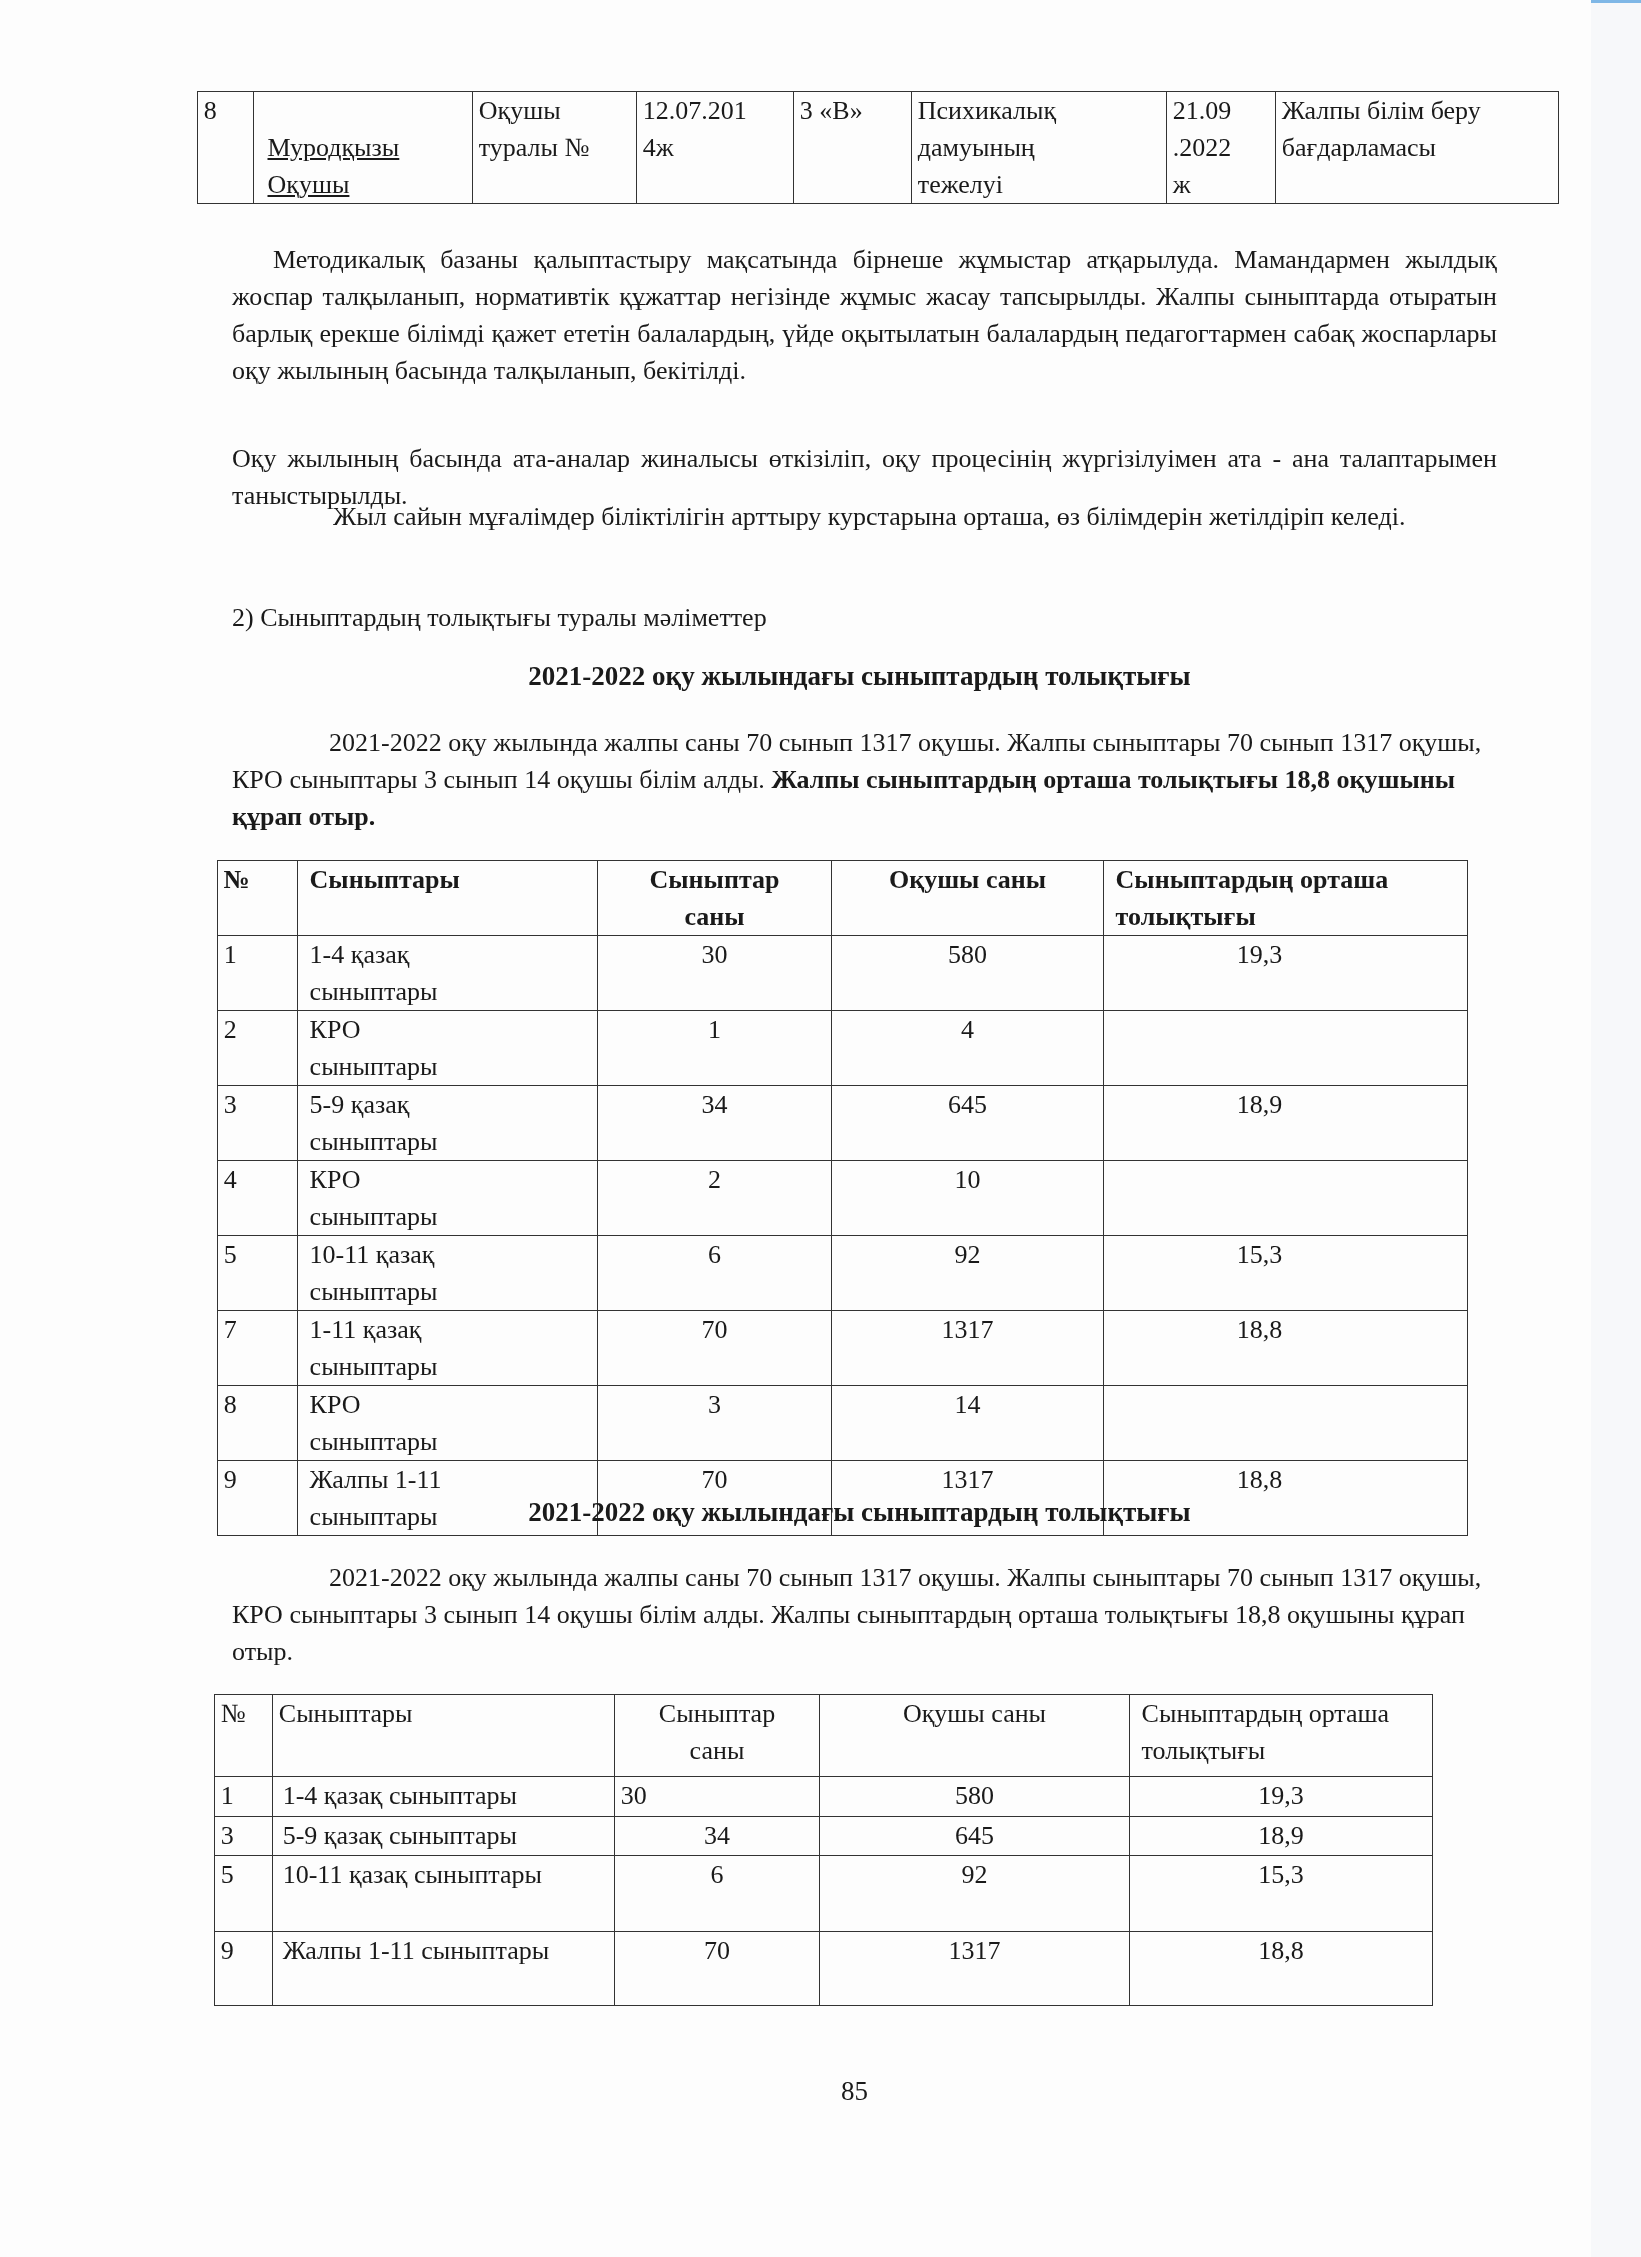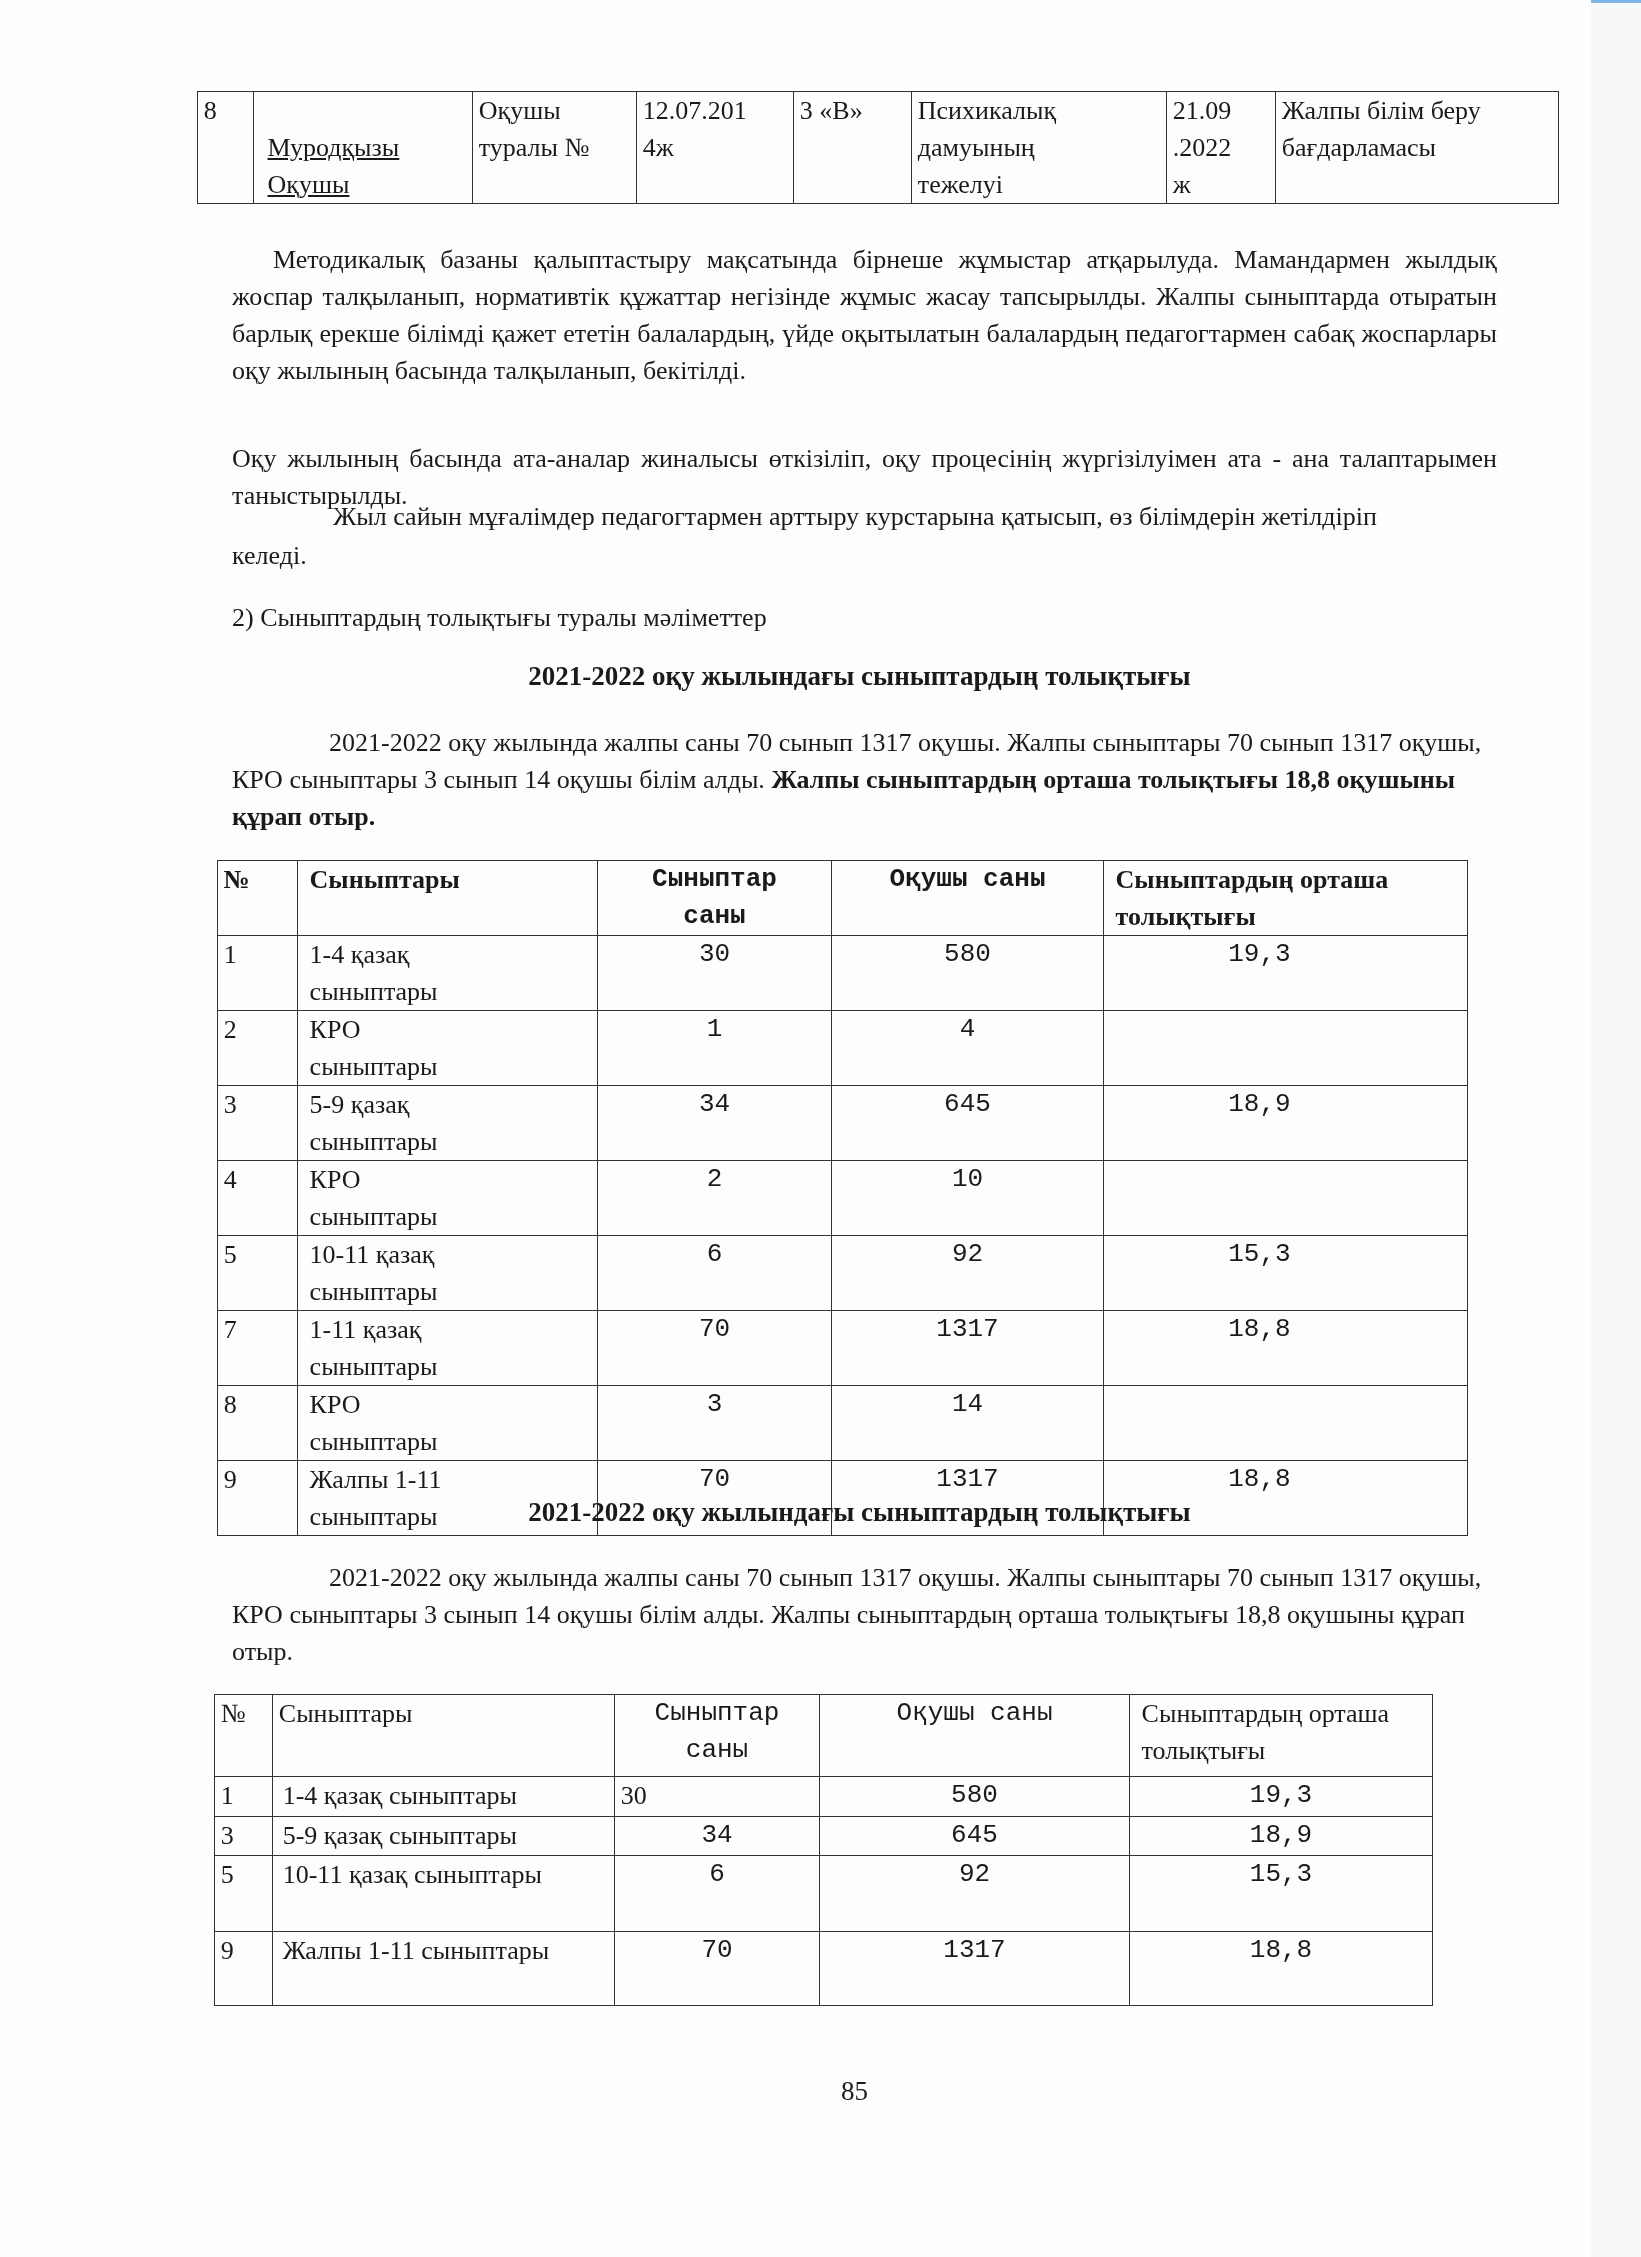--- a/index.html
+++ b/index.html
@@ -5,21 +5,21 @@
   html,body{margin:0;padding:0;}
   body{width:1641px;height:2257px;background:#fdfdfd;position:relative;overflow:hidden;
        font-family:"Liberation Serif","DejaVu Serif",serif;color:#1a1a1a;}
   .edge{position:absolute;right:0;top:0;width:50px;height:2257px;background:#f7f8fa;}
   .edge-top{position:absolute;right:0;top:0;width:50px;height:2.9px;background:#7fb7e6;}
   .abs{position:absolute;}
   .p{font-size:26px;line-height:37px;}
   .justify{text-align:justify;text-align-last:left;}
   table{border-collapse:collapse;position:absolute;font-size:26px;line-height:37px;table-layout:fixed;}
   td,th{border:1.9px solid #333;vertical-align:top;padding:0 5.8px;font-weight:normal;text-align:left;}
-  .c{text-align:center !important;font-family:Liberation Mono, monospace;}
+  .c{text-align:center !important;}
   .bold th{font-weight:bold;}
   h2{position:absolute;margin:0;font-size:27px;font-weight:bold;text-align:center;width:1641px;left:0;}
   .pagenum{position:absolute;left:0;width:1709px;text-align:center;font-size:27px;top:2076px;}
   .b{font-weight:bold;}
 </style>
 </head>
 <body>
 
 <div class="edge"></div>
 <div class="edge-top"></div>
@@ -44,21 +44,21 @@
     <td><span>3 «В»</span></td>
     <td><span>Психикалық</span><br><span>дамуының</span><br><span>тежелуі</span></td>
     <td><span>21.09</span><br><span>.2022</span><br><span>ж</span></td>
     <td><span>Жалпы білім беру</span><br><span>бағдарламасы</span></td>
   </tr>
 </tbody>
   </table>
 
 <div class="abs p justify" style="left:232px;top:241px;width:1265px;text-indent:41px;">Методикалық базаны қалыптастыру мақсатында бірнеше жұмыстар атқарылуда. Мамандармен жылдық жоспар талқыланып, нормативтік құжаттар негізінде жұмыс жасау тапсырылды. Жалпы сыныптарда отыратын барлық ерекше білімді қажет ететін балалардың, үйде оқытылатын балалардың педагогтармен сабақ жоспарлары оқу жылының басында талқыланып, бекітілді.</div>
 <div class="abs p justify" style="left:232px;top:425px;width:1265px;margin-top:15px;">Оқу жылының басында ата-аналар жиналысы өткізіліп, оқу процесінің жүргізілуімен ата - ана талаптарымен таныстырылды.</div>
-<div class="abs p" style="left:232px;top:497px;width:1226px;text-indent:101px;line-height:39px;">Жыл сайын мұғалімдер педагогтармен арттыру курстарына қатысып, өз білімдерін жетілдіріп келеді.</div>
+<div class="abs p" style="left:232px;top:497px;width:1226px;text-indent:101px;line-height:39px;">Жыл сайын мұғалімдер біліктілігін арттыру курстарына орташа, өз білімдерін жетілдіріп келеді.</div>
 <div class="abs p" style="left:232px;top:599px;">2) Сыныптардың толықтығы туралы мәліметтер</div>
 
 <h2 style="top:661px;left:39px;">2021-2022 оқу жылындағы сыныптардың толықтығы</h2>
 <div class="abs p" style="left:232px;top:724px;width:1255px;text-indent:97px;">
   <span>2021-2022 оқу жылында жалпы саны 70 сынып 1317 оқушы.  Жалпы сыныптары 70 сынып 1317  оқушы, КРО сыныптары 3 сынып  14 оқушы білім алды. </span><span class="b">Жалпы сыныптардың орташа толықтығы 18,8 оқушыны құрап отыр.</span>
 </div>
 
 <table class="bold" style="left:217px;top:860px;width:1250px;">
   <colgroup>
     <col style="width:80px">

